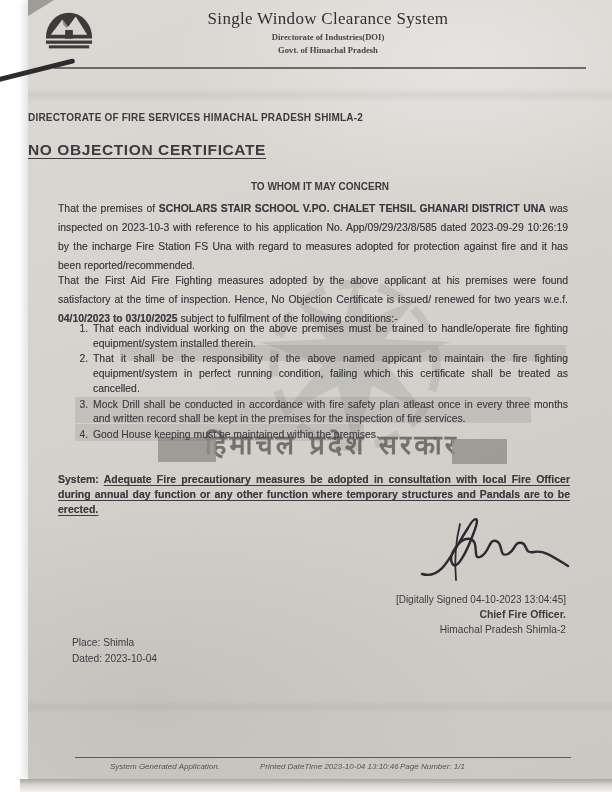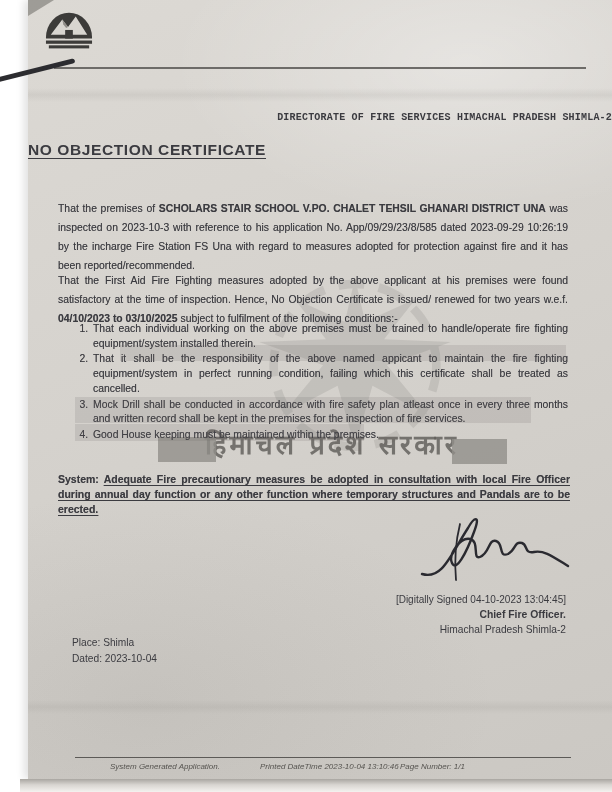--- a/index.html
+++ b/index.html
@@ -39,22 +39,22 @@
     font-family:"Liberation Serif", serif; font-size:17px; color:#2f2f34;
     letter-spacing:.3px; transform:translateX(8px);
   }
   .h-sub {
     font-family:"Liberation Serif", serif; font-size:8.6px; color:#45454a;
     margin-top:3px; transform:translateX(8px); font-weight:bold;
   }
   .rule-top { position:absolute; left:26px; top:67px; width:532px; height:1.6px; background:#6d6b68; }
 
   
-  .dir-line { position:absolute; left:0; top:112px; width:100%; text-align:right;
-    font-size:10px; font-weight:bold; letter-spacing:.2px;font-family:Liberation Mono, monospace; }
+  .dir-line { position:absolute; left:0; top:112px; width:100%; text-align:left;
+    font-size:10px; font-weight:bold; letter-spacing:.2px; }
   .noc-title { position:absolute; left:0; top:141px; width:100%; text-align:left;
     font-size:15.5px; font-weight:bold; letter-spacing:.6px;
     text-decoration:underline; text-underline-offset:3px; }
   .salutation { position:absolute; left:0; top:181px; width:100%; text-align:center;
     font-size:10px; font-weight:bold; }
 
   .para { position:absolute; left:30px; width:510px; font-size:10.4px;
     line-height:19px; text-align:justify;
     text-shadow:0 0 .5px rgba(59,59,64,.55); }
   .p1 { top:199px; }
@@ -119,24 +119,30 @@
   <div class="wm-box wm-box-right"></div>
 
   <svg class="logo" viewBox="0 0 60 50">
     <path d="M6 34 A 24 26 0 0 1 54 34 L54 35 L6 35 Z" fill="#3c3b39"></path>
     <path d="M11 31 L23 15 L29 23 L37 12 L49 31 Z" fill="#d8d5d0"></path>
     <path d="M23 15 L26 19 L29 23 L27 24 L24 20 Z" fill="#8f8c88"></path>
     <rect x="26" y="26" width="8" height="9" fill="#3c3b39"></rect>
     <rect x="6" y="37" width="48" height="3.4" fill="#3c3b39"></rect>
     <rect x="9" y="42" width="42" height="3.2" fill="#3c3b39"></rect>
   </svg>
+  <div class="header-text">
+    <div class="h-title">Single Window Clearance System</div>
+    <div class="h-sub">Directorate of Industries(DOI)</div>
+    <div class="h-sub">Govt. of Himachal Pradesh</div>
+  </div>
   <div class="rule-top"></div>
 
   <div class="dir-line">DIRECTORATE OF FIRE SERVICES HIMACHAL PRADESH SHIMLA-2</div>
   <div class="noc-title">NO OBJECTION CERTIFICATE</div>
+  <div class="salutation">TO WHOM IT MAY CONCERN</div>
 
   <p class="para p1"><span>That the premises of </span><b>SCHOLARS STAIR SCHOOL V.PO. CHALET TEHSIL GHANARI DISTRICT UNA</b><span> was inspected on 2023-10-3 with reference to his application No. App/09/29/23/8/585 dated 2023-09-29 10:26:19 by the incharge Fire Station FS Una with regard to measures adopted for protection against fire and it has been reported/recommended.</span></p>
 
   <p class="para p2"><span>That the First Aid Fire Fighting measures adopted by the above applicant at his premises were found satisfactory at the time of inspection. Hence, No Objection Certificate is issued/ renewed for two years w.e.f. </span><b>04/10/2023 to 03/10/2025</b><span> subject to fulfilment of the following conditions:-</span></p>
 
   <ol class="conditions">
     <li>That each individual working on the above premises must be trained to handle/operate fire fighting equipment/system installed therein.</li>
     <li>That it shall be the responsibility of the above named appicant to maintain the fire fighting equipment/system in perfect running condition, failing which this certificate shall be treated as cancelled.</li>
     <li>Mock Drill shall be conducted in accordance with fire safety plan atleast once in every three months and written record shall be kept in the premises for the inspection of fire services.</li>
     <li>Good House keeping must be maintained within the premises.</li>

